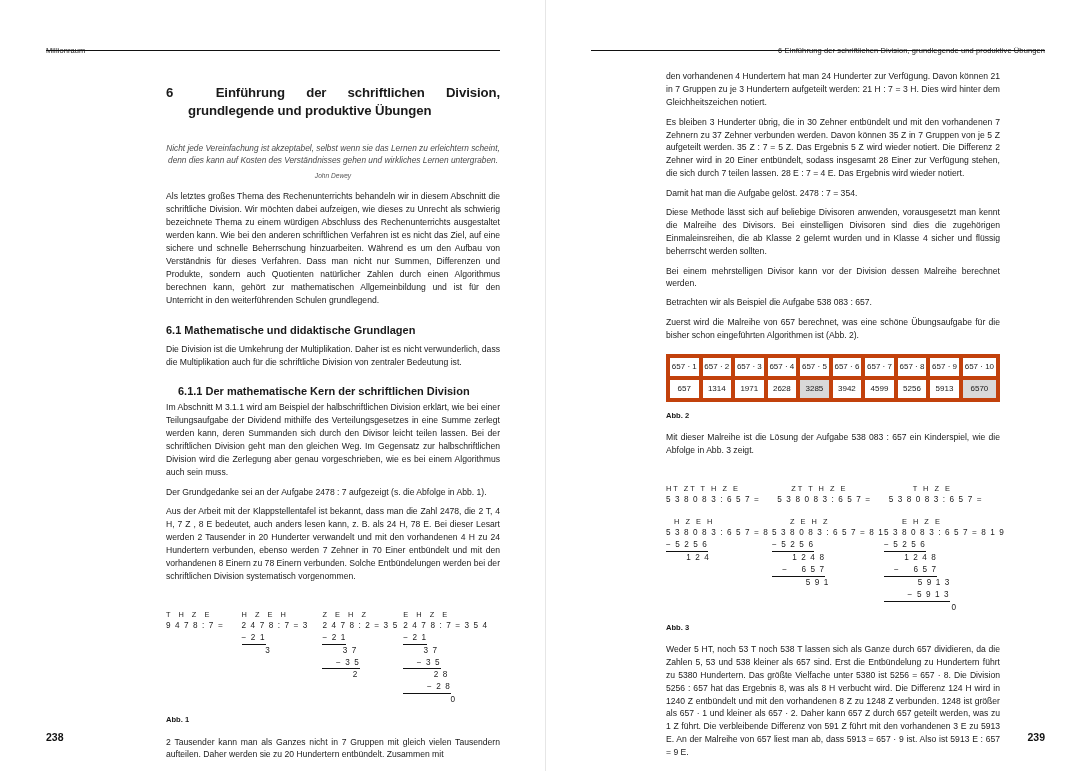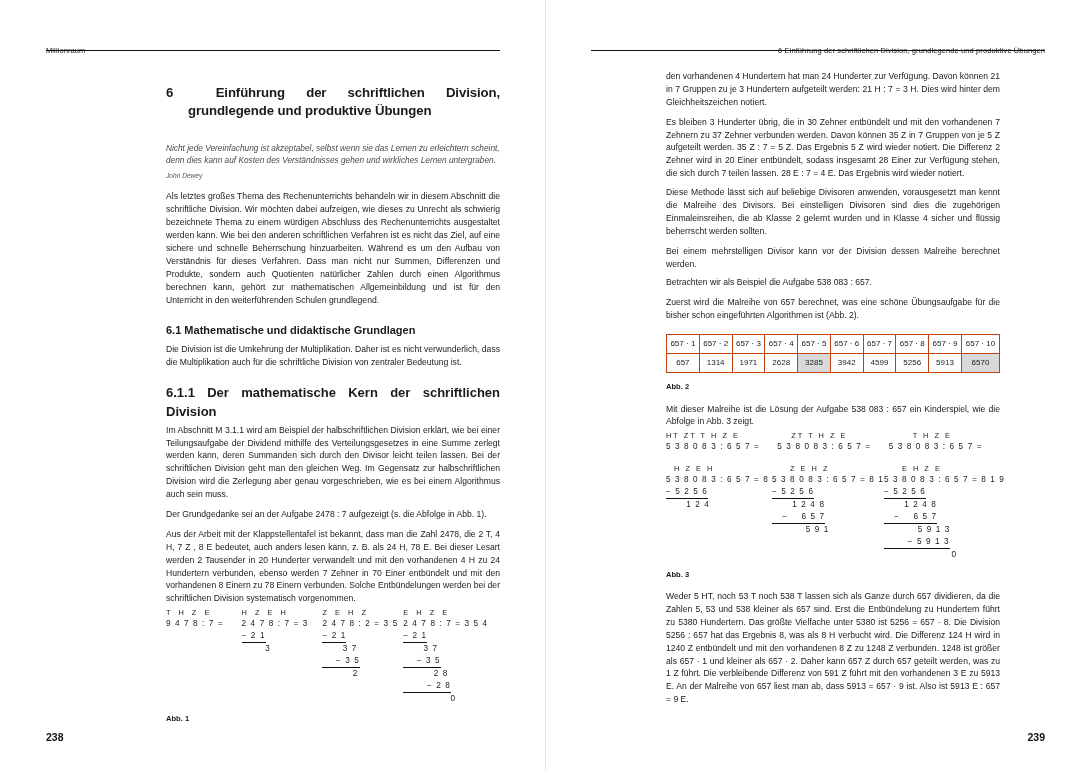--- a/index.html
+++ b/index.html
@@ -72,50 +72,50 @@
     text-indent: -22px;
     padding-left: 22px;
     letter-spacing: -0.1px;
   }
   h2.sec {
     font-size: 11px;
     font-weight: bold;
     margin: 16px 0 4px 0;
   }
   h3.subsec {
-    font-size: 13px;
-    font-weight: bold;
-    margin: 14px 0 2px 0;
+    font-size: 11px;
+    font-weight: bold;
+    margin: 14px 0 2px 12px;
   }
   p {
     margin: 0 0 0 0;
     text-align: justify;
     hyphens: auto;
   }
   p + p { margin-top: 7px; }
 
   .quote {
     margin: 22px 0 0 0;
     font-style: italic;
     font-size: 8.3px;
     line-height: 1.5;
-    text-align: left;
+    text-align: center;
     color: #4a4a4a;
   }
   .quote .attr {
     display: block;
     font-style: italic;
     font-size: 6.6px;
     margin-top: 4px;
     color: #555;
   }
 
   
   .fig {
-    margin-top: 2px;
+    margin-top: 26px;
   }
   .fig-caption {
     font-size: 7.6px;
     font-weight: bold;
     margin-top: 8px;
   }
   .calcrow {
     display: flex;
     gap: 0px;
     font-family: "Liberation Sans", sans-serif;
@@ -131,21 +131,21 @@
   .ln { white-space: pre; line-height: 1.45; }
 
   
   table.mal {
     border-collapse: collapse;
     margin-top: 12px;
     font-size: 8px;
     width: 100%;
   }
   table.mal td, table.mal th {
-    border: 1px solid #c2410c;
+    border: 4px solid #c2410c;
     text-align: center;
     padding: 3px 1px;
     font-weight: normal;
   }
   table.mal tr.vals td { font-weight: normal; }
   table.mal td.hl { background: #d9d9d9; }
 
   .spacer6 { height: 6px; }
   .spacer10 { height: 10px; }
 </style>
@@ -214,31 +214,33 @@
             <div class="ln">         2 8</div>
             <div class="ln" style="border-bottom:1px solid #111;display:inline-block;">       − 2 8</div>
             <div class="ln">              0</div>
           </div>
 
         </div>
         <div class="fig-caption">Abb. 1</div>
       </div>
 
       <div class="spacer10"></div>
+      <p>2 Tausender kann man als Ganzes nicht in 7 Gruppen mit gleich vielen Tausendern aufteilen. Daher werden sie zu 20 Hundertern entbündelt. Zusammen mit</p>
     </div>
   </div>
 
   <div class="sheet right">
     <div class="running-head">6  Einführung der schriftlichen Division, grundlegende und produktive Übungen</div>
     <div class="rule"></div>
     <div class="folio">239</div>
 
     <div class="col">
       <p>den vorhandenen 4 Hundertern hat man 24 Hunderter zur Verfügung. Davon können 21 in 7 Gruppen zu je 3 Hundertern aufgeteilt werden: 21 H : 7 = 3 H. Dies wird hinter dem Gleichheitszeichen notiert.</p>
       <p>Es bleiben 3 Hunderter übrig, die in 30 Zehner entbündelt und mit den vorhandenen 7 Zehnern zu 37 Zehner verbunden werden. Davon können 35 Z in 7 Gruppen von je 5 Z aufgeteilt werden. 35 Z : 7 = 5 Z. Das Ergebnis 5 Z wird wieder notiert. Die Differenz 2 Zehner wird in 20 Einer entbündelt, sodass insgesamt 28 Einer zur Verfügung stehen, die sich durch 7 teilen lassen. 28 E : 7 = 4 E. Das Ergebnis wird wieder notiert.</p>
+      <p>Damit hat man die Aufgabe gelöst. 2478 : 7 = 354.</p>
       <div class="spacer6"></div>
       <p>Diese Methode lässt sich auf beliebige Divisoren anwenden, vorausgesetzt man kennt die Malreihe des Divisors. Bei einstelligen Divisoren sind dies die zugehörigen Einmaleinsreihen, die ab Klasse 2 gelernt wurden und in Klasse 4 sicher und flüssig beherrscht werden sollten.</p>
       <p>Bei einem mehrstelligen Divisor kann vor der Division dessen Malreihe berechnet werden.</p>
       <div class="spacer6"></div>
       <p>Betrachten wir als Beispiel die Aufgabe 538 083 : 657.</p>
       <p>Zuerst wird die Malreihe von 657 berechnet, was eine schöne Übungsaufgabe für die bisher schon eingeführten Algorithmen ist (Abb. 2).</p>
 
       <table class="mal">
         <thead>
           <tr>

